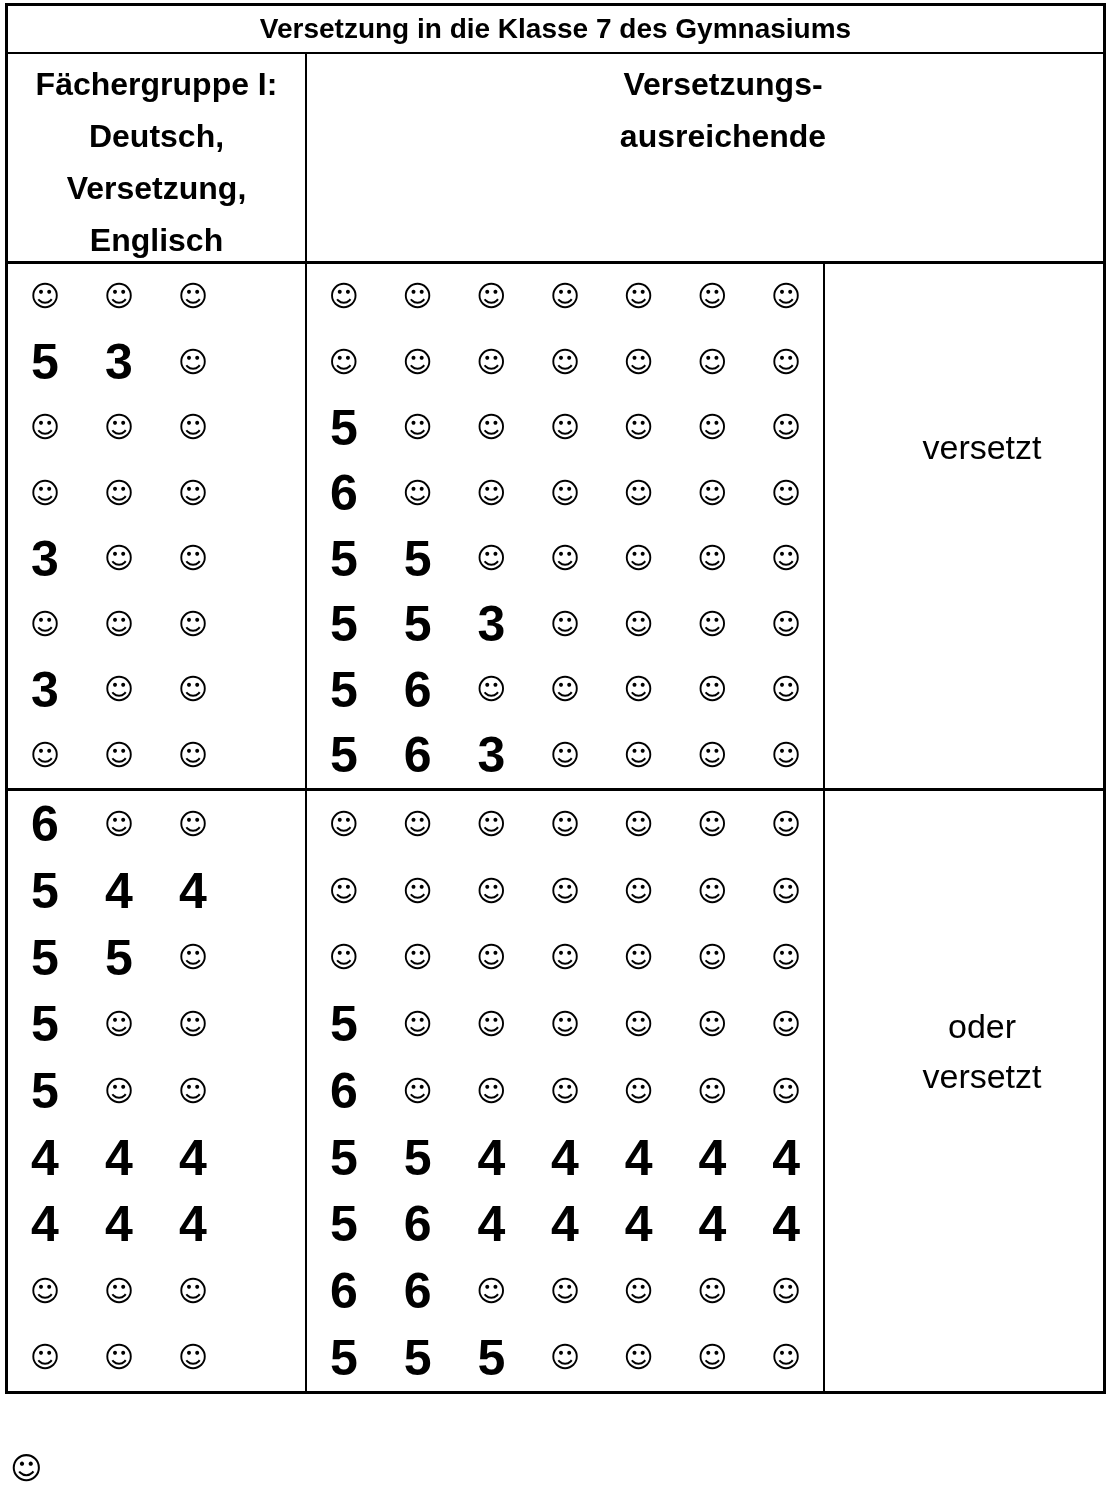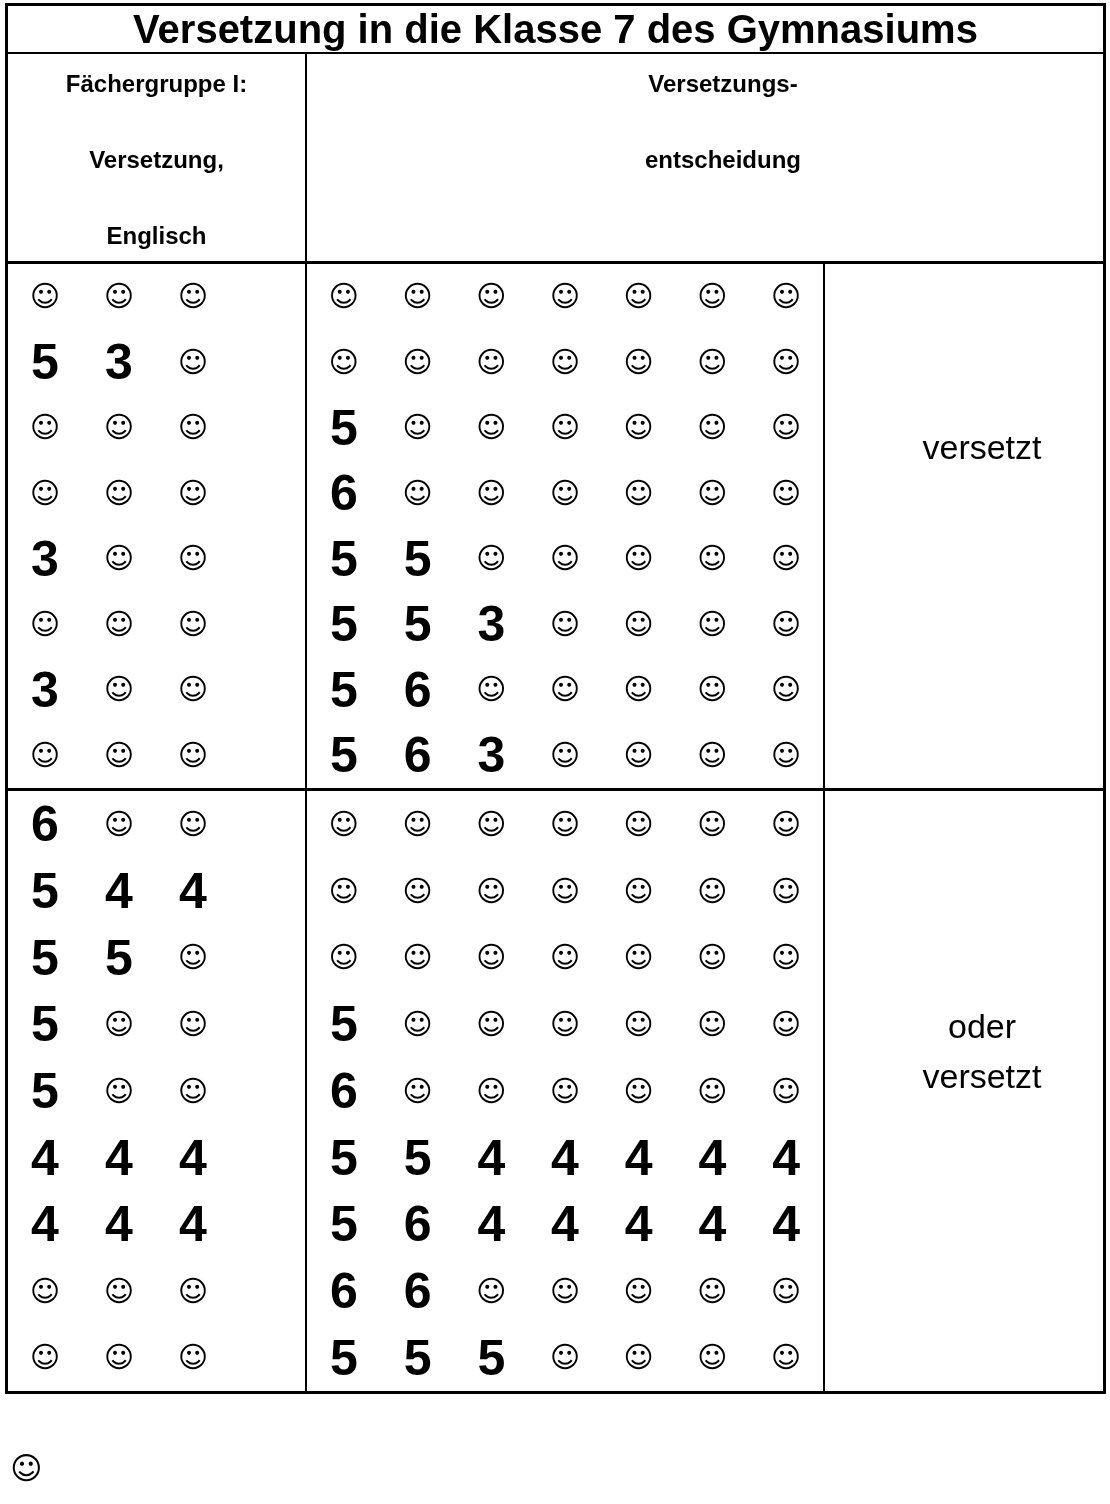--- a/index.html
+++ b/index.html
@@ -8,31 +8,31 @@
     font-family:"Liberation Sans", sans-serif; color:#000;
   }
   .vtable {
     position:absolute; left:5px; top:3px; width:1101px; height:1391px;
     border:3px solid #000; box-sizing:border-box;
     display:flex; flex-direction:column; background:#fff;
   }
   .title-row {
     height:48px; box-sizing:border-box; border-bottom:2px solid #000;
     display:flex; align-items:center; justify-content:center;
-    font-size:40px; font-weight:700;
+    font-size:28px; font-weight:700;
   }
   .header-row { height:210px; box-sizing:border-box; border-bottom:3px solid #000; display:flex; }
   .body-section { display:flex; box-sizing:border-box; }
   .section-0 { height:527px; border-bottom:3px solid #000; }
   .section-1 { flex:1; }
   .col-g1 { width:299px; box-sizing:border-box; border-right:2px solid #000; }
   .col-g2 { width:518px; box-sizing:border-box; border-right:2px solid #000; }
   .col-dec { flex:1;padding-left:36px; }
   .hcell { display:flex; flex-direction:column; align-items:center; padding-top:4px;
-           font-size:24px; font-weight:700; line-height:52px; text-align:center;gap:24px; }
+           font-size:32px; font-weight:700; line-height:52px; text-align:center; }
   .grades { display:flex; flex-direction:column; }
   .grade-row { flex:1; display:flex; align-items:center; }
   .gcell { width:74px; display:flex; align-items:center; justify-content:center; }
   .num { font-size:50px; font-weight:700; line-height:1; }
   .smiley { font-size:29px; line-height:1; font-family:"DejaVu Sans", sans-serif; }
   .decision { display:flex; flex-direction:column; align-items:center;
               font-size:34px; font-weight:400; line-height:50px; text-align:center; }
   .section-0 .decision { padding-top:158px; }
   .section-1 .decision { padding-top:210px; }
   .legend {
@@ -46,26 +46,27 @@
 <body>
 
 <div class="page">
   <div class="vtable">
 
     <div class="title-row">Versetzung in die Klasse 7 des Gymnasiums</div>
 
     <div class="header-row">
       <div class="col-g1 hcell">
         <div>Fächergruppe I:</div>
+        <div>Deutsch,</div>
         <div>Versetzung,</div>
         <div>Englisch</div>
       </div>
       <div class="col-dec hcell">
         <div>Versetzungs-</div>
-        <div>entscheidung</div>
+        <div>ausreichende</div>
       </div>
     </div>
 
     <div class="body-section section-0" id="section-0">
       <div class="col-g1 grades">
           <div class="grade-row">
             <div class="gcell">
               <span class="smiley">☺</span>
             </div>
             <div class="gcell">

